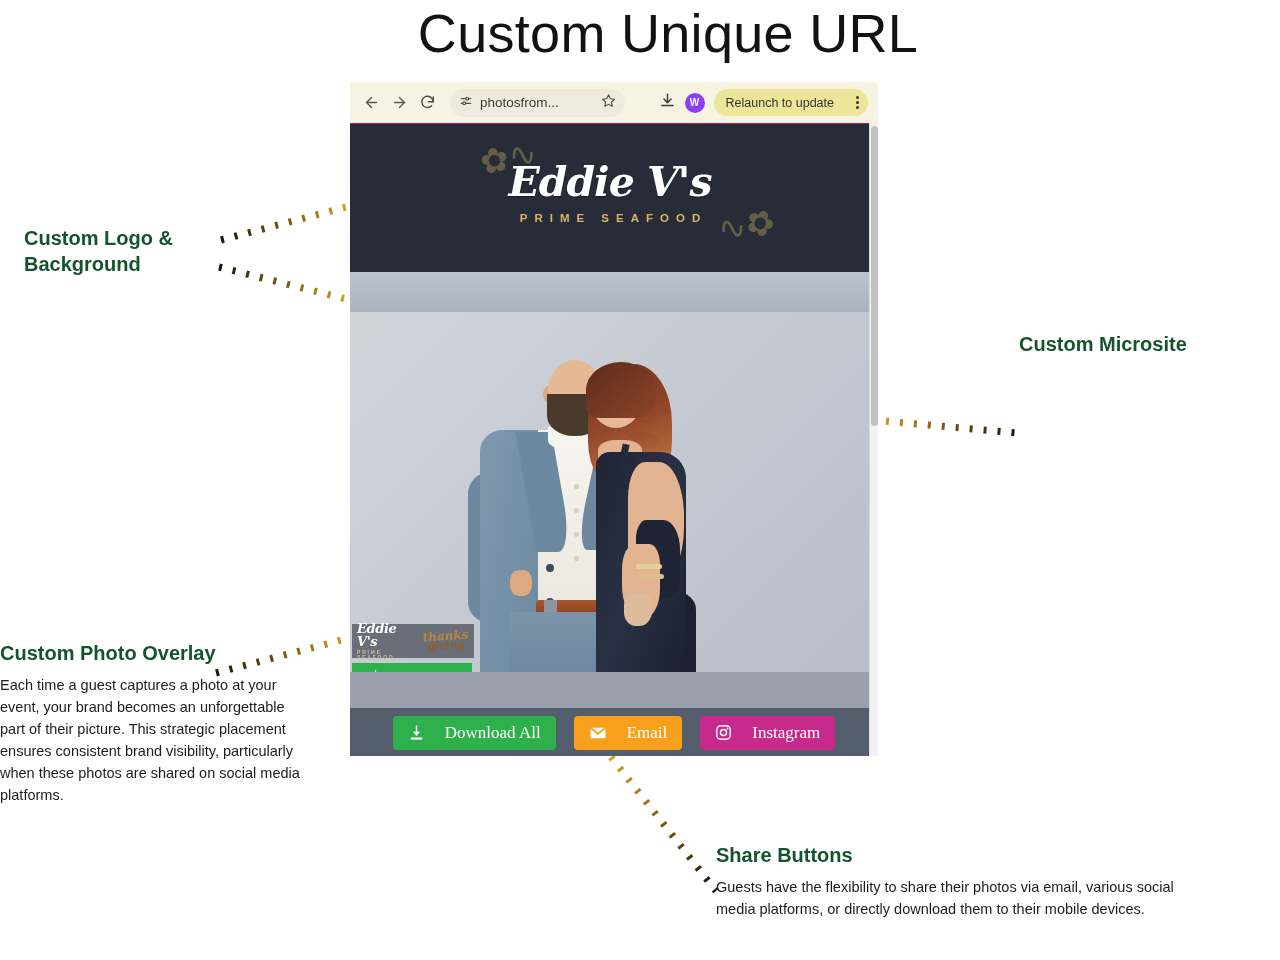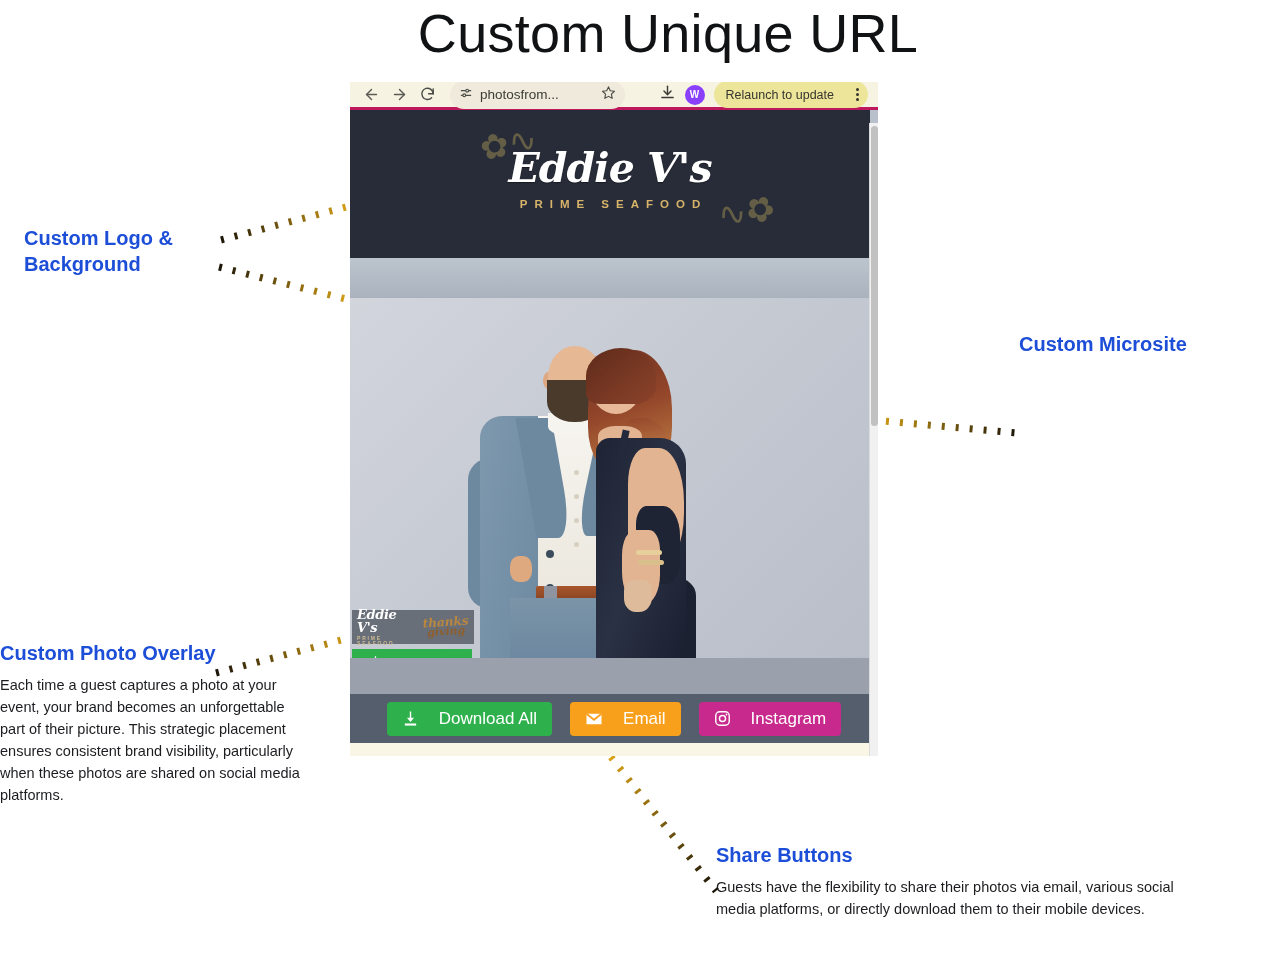--- a/index.html
+++ b/index.html
@@ -23,25 +23,25 @@
 
   
   .browser {
     position: absolute; left: 350px; top: 82px;
     width: 528px; height: 674px;
     background: #faf6e6;
     overflow: hidden;
   }
   .toolbar {
     position: relative;
-    height: 28px; width: 100%;
+    height: 42px; width: 100%;
     background: #f7f3e3;
     display: flex; align-items: center;
     padding: 0 8px;
-    border-bottom: 3px solid #be185d;
+    border-bottom: 1px solid #be185d;
   }
   .nav-btn {
     width: 26px; height: 26px; margin-right: 2px;
     display: flex; align-items: center; justify-content: center;
     color: #5b5b55; font-size: 17px; line-height: 1;
     border-radius: 50%;
   }
   .nav-btn svg { display:block; }
   .omnibox {
     flex: 0 0 auto; width: 175px; height: 28px; margin-left: 8px;
@@ -187,41 +187,41 @@
     height: 36px; width: 520px; background: #9aa1ad;
   }
   .action-bar {
     position: relative;
     height: 49px; width: 528px; background: #555e6c;
     display: flex; align-items: center; justify-content: center; gap: 18px;
   }
   .abtn {
     height: 34px; border-radius: 4px; color:#fff;
     display:flex; align-items:center; justify-content:center; gap: 20px;
-    padding: 0 15px; font-size: 17px; white-space: nowrap;
+    padding: 0 15px; font-size: 17px; white-space: nowrap; font-family: Liberation Serif, serif;
   }
   .abtn.green { background:#2eb14c; }
   .abtn.orange { background:#f8a01c; }
   .abtn.pink  { background:#c72a8c; }
   .abtn svg { display:block; }
 
   
   .scrollbar {
     position: absolute; right: 0; top: 41px; width: 9px; height: 633px;
     background: #f1f1f1; border-left: 1px solid #dcdcdc;
   }
   .scroll-thumb {
     position: absolute; top: 3px; left: 1px; width: 7px; height: 300px;
     background: #c1c1c1; border-radius: 4px;
   }
 
   
   .ann { position: absolute; }
   .ann h3 {
-    font-size: 20px; font-weight: 700; color: #1d4ed8;
+    font-size: 20px; font-weight: 700; color: #14532d;
     line-height: 1.28; margin-bottom: 7px;
     font-family: "Liberation Sans", sans-serif;
   }
   .ann p {
     font-size: 14.5px; color: #1c1d20; line-height: 1.52;
     font-family: "Liberation Sans", sans-serif;
   }
   #ann-logo { left: 24px; top: 226px; width: 265px; }
   #ann-photo { left: 0px; top: 641px; width: 312px; }
   #ann-micro { left: 1019px; top: 332px; width: 248px; }

